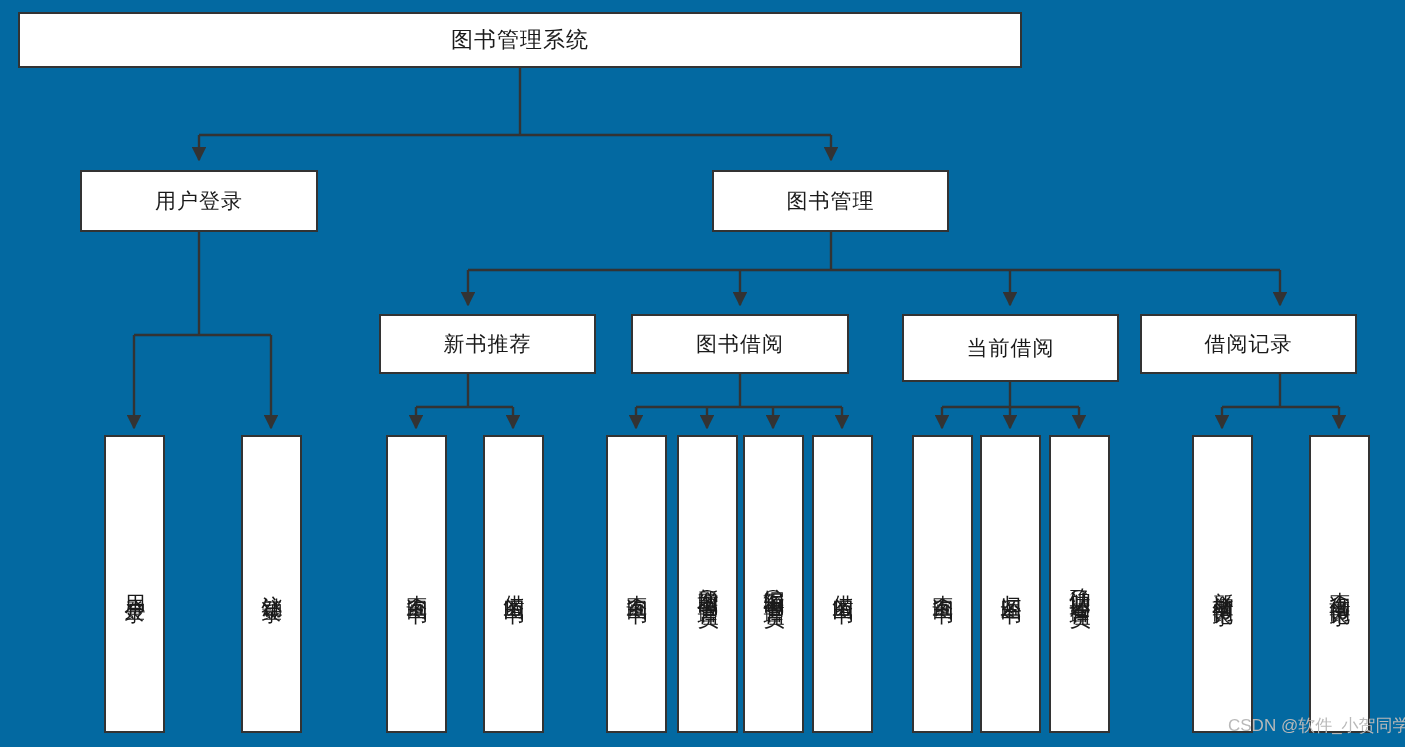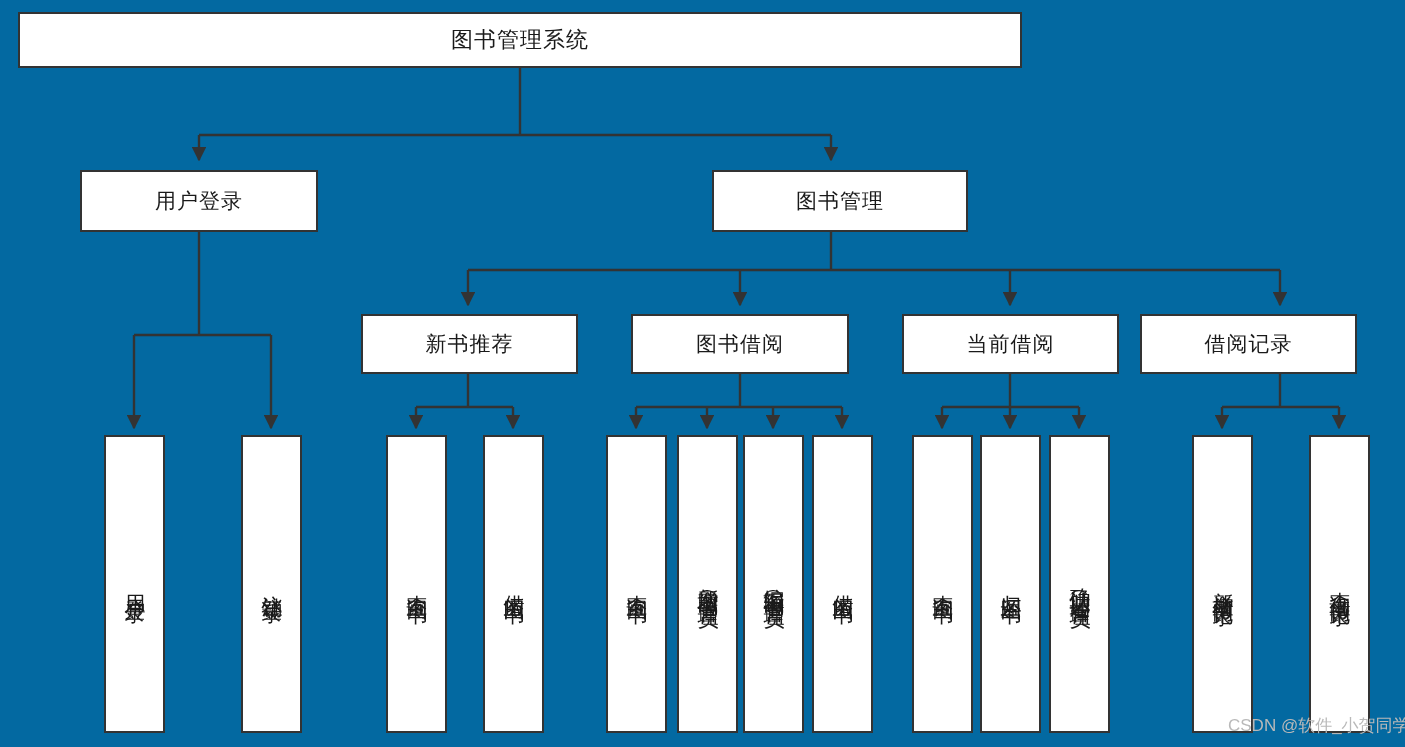--- a/index.html
+++ b/index.html
@@ -123,31 +123,31 @@
     </g>
   </svg>
 
   <div class="node h" id="root-node" style="left:18px; top:12px; width:1004px; height:56px;">
     <span class="txt">图书管理系统</span>
   </div>
 
   <div class="node h" style="left:80px; top:170px; width:238px; height:62px;">
     <span class="txt">用户登录</span>
   </div>
-  <div class="node h" style="left:712px; top:170px; width:256px; height:62px;">
+  <div class="node h" style="left:712px; top:170px; width:237px; height:62px;">
     <span class="txt">图书管理</span>
   </div>
 
-  <div class="node h" style="left:361px; top:314px; width:217px; height:60px;">
+  <div class="node h" style="left:379px; top:314px; width:217px; height:60px;">
     <span class="txt">新书推荐</span>
   </div>
   <div class="node h" style="left:631px; top:314px; width:218px; height:60px;justify-content:center;">
     <span class="txt">图书借阅</span>
   </div>
-  <div class="node h" style="left:902px; top:314px; width:217px; height:60px;">
+  <div class="node h" style="left:902px; top:314px; width:217px; height:68px;">
     <span class="txt">当前借阅</span>
   </div>
   <div class="node h" style="left:1140px; top:314px; width:217px; height:60px;">
     <span class="txt">借阅记录</span>
   </div>
 
   <div class="node v" style="left:104px; top:435px; width:61px; height:298px;">
     <span class="txt">用户登录</span>
   </div>
   <div class="node v" style="left:241px; top:435px; width:61px; height:298px;">

